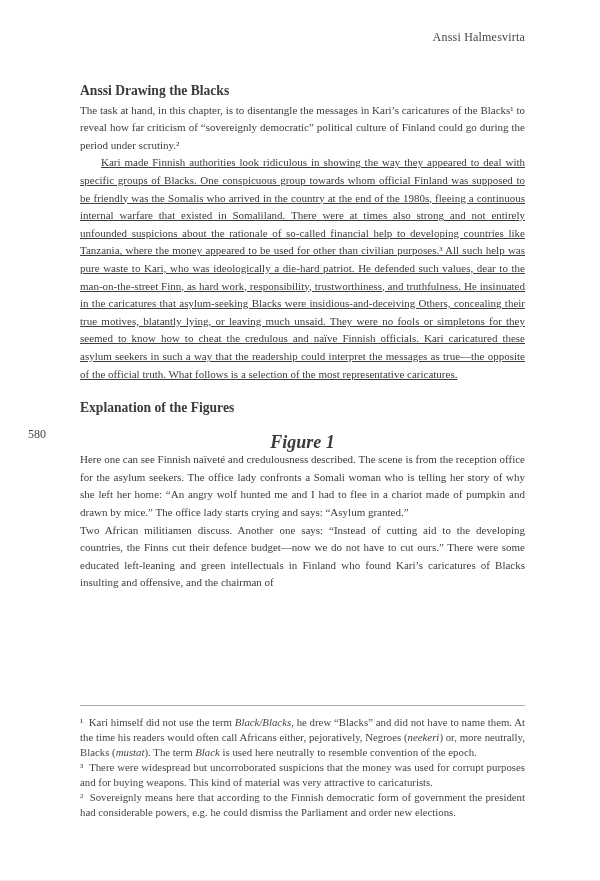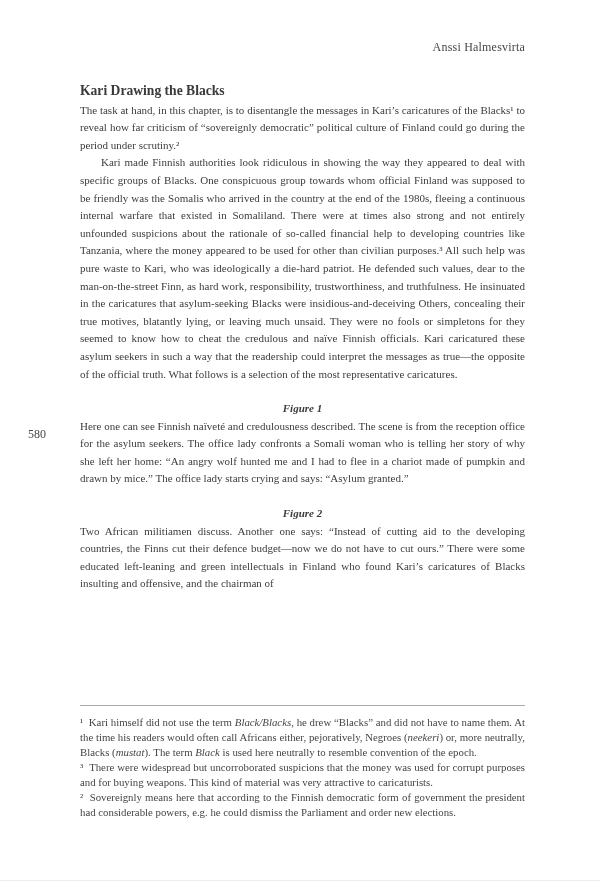--- a/index.html
+++ b/index.html
@@ -13,21 +13,21 @@
     height: 881px;
     background: #ffffff;
     font-family: "Liberation Serif", serif;
     color: #3c3c3c;
     overflow: hidden;
     border-bottom: 1px solid #ececec;
     box-sizing: border-box;
   }
   .running-head {
     position: absolute;
-    top: 40px;
+    top: 30px;
     right: 75px;
     font-size: 12px;
     letter-spacing: 0.2px;
     color: #474747;
   }
   .page-number {
     position: absolute;
     left: 28px;
     top: 427px;
     font-size: 12px;
@@ -50,26 +50,27 @@
     margin: 16px 0 0 0;
   }
   .body-para {
     font-size: 11px;
     line-height: 17.6px;
     margin: 0;
     text-align: justify;
   }
   .indent {
     text-indent: 21px;
+    text-decoration: underline;
   }
   .figure-caption {
     text-align: center;
     font-style: italic;
     font-weight: bold;
-    font-size: 11px;
+    font-size: 18px;
     line-height: 17.6px;
     margin: 17px 0 0 0;
   }
   .footnotes {
     position: absolute;
     left: 80px;
     top: 705px;
     width: 445px;
   }
   .fn-rule {
@@ -91,32 +92,32 @@
 <body>
 
 <div class="page">
 
   <div class="running-head">Anssi Halmesvirta</div>
 
   <div class="page-number">580</div>
 
   <div class="content">
 
-    <h1 class="sec-heading">Kari Drawing the Blacks</h1>
+    <h1 class="sec-heading">Anssi Drawing the Blacks</h1>
 
     <p class="body-para">The task at hand, in this chapter, is to disentangle the messages in Kari’s caricatures of the Blacks¹ to reveal how far criticism of “sovereignly democratic” political culture of Finland could go during the period under scrutiny.²</p>
 
     <p class="body-para indent">Kari made Finnish authorities look ridiculous in showing the way they appeared to deal with specific groups of Blacks. One conspicuous group towards whom official Finland was supposed to be friendly was the Somalis who arrived in the country at the end of the 1980s, fleeing a continuous internal warfare that existed in Somaliland. There were at times also strong and not entirely unfounded suspicions about the rationale of so-called financial help to developing countries like Tanzania, where the money appeared to be used for other than civilian purposes.³ All such help was pure waste to Kari, who was ideologically a die-hard patriot. He defended such values, dear to the man-on-the-street Finn, as hard work, responsibility, trustworthiness, and truthfulness. He insinuated in the caricatures that asylum-seeking Blacks were insidious-and-deceiving Others, concealing their true motives, blatantly lying, or leaving much unsaid. They were no fools or simpletons for they seemed to know how to cheat the credulous and naïve Finnish officials. Kari caricatured these asylum seekers in such a way that the readership could interpret the messages as true—the opposite of the official truth. What follows is a selection of the most representative caricatures.</p>
 
+    <h2 class="sec-heading explanation">Explanation of the Figures</h2>
 
     <div class="figure-caption">Figure 1</div>
 
     <p class="body-para">Here one can see Finnish naïveté and credulousness described. The scene is from the reception office for the asylum seekers. The office lady confronts a Somali woman who is telling her story of why she left her home: “An angry wolf hunted me and I had to flee in a chariot made of pumpkin and drawn by mice.” The office lady starts crying and says: “Asylum granted.”</p>
 
-    <div class="figure-caption">Figure 2</div>
 
     <p class="body-para">Two African militiamen discuss. Another one says: “Instead of cutting aid to the developing countries, the Finns cut their defence budget—now we do not have to cut ours.” There were some educated left-leaning and green intellectuals in Finland who found Kari’s caricatures of Blacks insulting and offensive, and the chairman of</p>
 
   </div>
 
   <div class="footnotes">
 
     <div class="fn-rule"></div>
 
     <p class="fn"><span>¹&nbsp;&nbsp;Kari himself did not use the term </span><em>Black/Blacks</em><span>, he drew “Blacks” and did not have to name them. At the time his readers would often call Africans either, pejoratively, Negroes (</span><em>neekeri</em><span>) or, more neutrally, Blacks (</span><em>mustat</em><span>). The term </span><em>Black</em><span> is used here neutrally to resemble convention of the epoch.</span></p>

